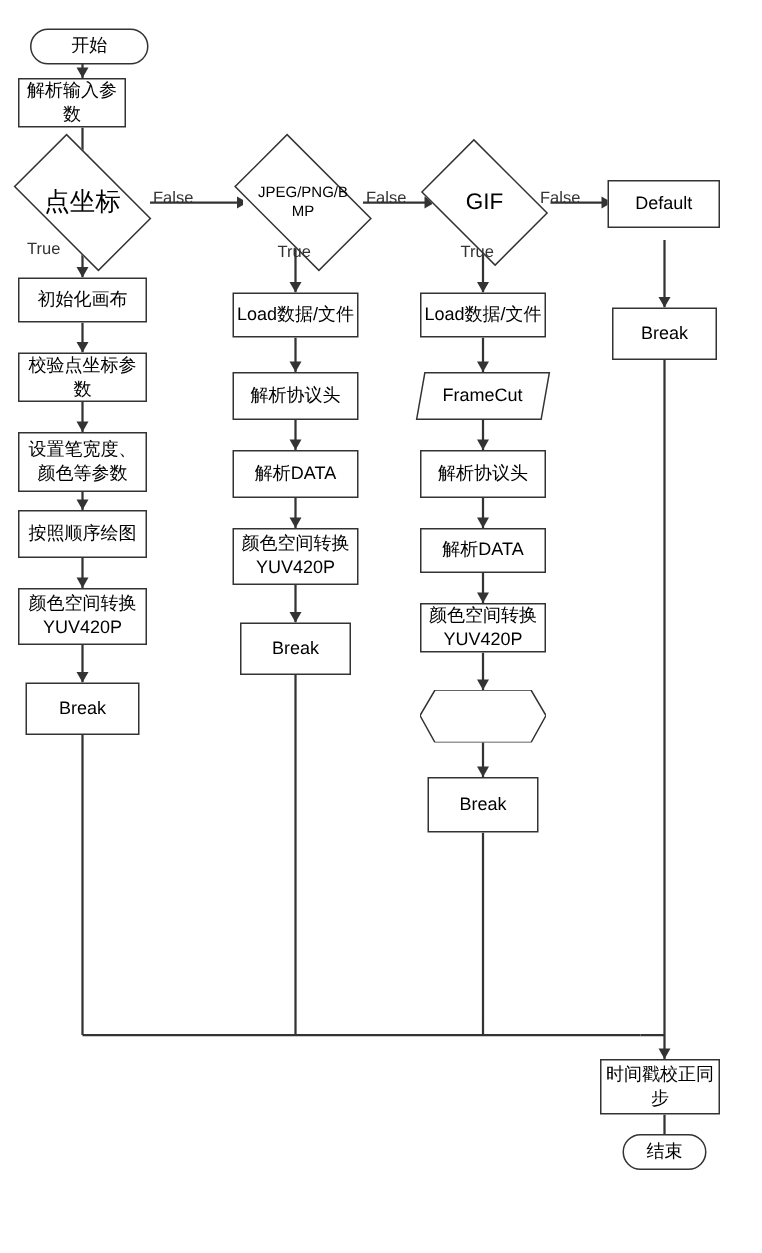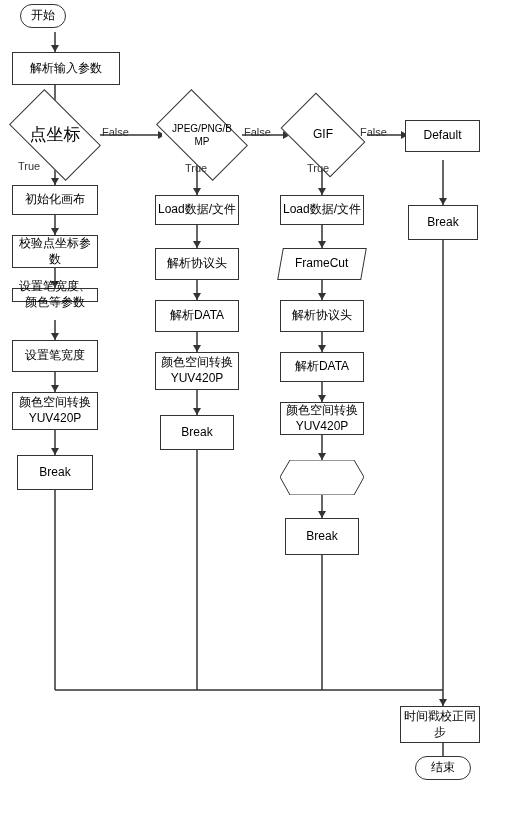--- a/index.html
+++ b/index.html
@@ -154,46 +154,46 @@
     <line x1="443" y1="240" x2="443" y2="690" stroke="#333" stroke-width="1.5"></line>
     <line x1="427" y1="690" x2="443" y2="690" stroke="#333" stroke-width="1.5"></line>
 
     <line x1="443" y1="690" x2="443" y2="706" stroke="#333" stroke-width="1.5"></line>
     <polygon points="443,706 439,699 447,699" fill="#333"></polygon>
 
     <line x1="443" y1="743" x2="443" y2="768" stroke="#333" stroke-width="1.5"></line>
     <polygon points="443,768 439,761 447,761" fill="#333"></polygon>
   </svg>
 
-  <div class="box rounded" style="left:20px; top:4px; width:46px; height:24px; border-radius:12px;">
+  <div class="box rounded" style="left:20px; top:19px; width:79px; height:24px; border-radius:12px;">
     <span>开始</span>
   </div>
 
-  <div class="box" style="left:12px; top:52px; width:108px; height:33px;">
+  <div class="box" style="left:12px; top:52px; width:72px; height:33px;">
     <span>解析输入参数</span>
   </div>
 
   <div class="diamond" style="left:15px; top:110px; width:80px; height:50px;">
     <div class="diamond-inner"></div>
     <span class="diamond-text" style="font-size:17px;">点坐标</span>
   </div>
   <span class="label" style="left:18px; top:160px;">True</span>
   <span class="label" style="left:102px; top:126px;">False</span>
 
   <div class="diamond" style="left:162px; top:110px; width:80px; height:50px;">
     <div class="diamond-inner"></div>
     <span class="diamond-text" style="font-size:10px; white-space:pre-line;">JPEG/PNG/B
 MP</span>
   </div>
   <span class="label" style="left:185px; top:162px;">True</span>
   <span class="label" style="left:244px; top:126px;">False</span>
 
   <div class="diamond" style="left:288px; top:110px; width:70px; height:50px;">
     <div class="diamond-inner"></div>
-    <span class="diamond-text" style="font-size:12px;">GIF</span>
+    <span class="diamond-text" style="font-size:15px;">GIF</span>
   </div>
   <span class="label" style="left:307px; top:162px;">True</span>
   <span class="label" style="left:360px; top:126px;">False</span>
 
   <div class="box" style="left:405px; top:120px; width:75px; height:32px;">
     <span>Default</span>
   </div>
 
   <div class="box" style="left:408px; top:205px; width:70px; height:35px;">
     <span>Break</span>
@@ -201,27 +201,27 @@
 
   <div class="box" style="left:12px; top:185px; width:86px; height:30px;">
     <span>初始化画布</span>
   </div>
 
   <div class="box" style="left:12px; top:235px; width:86px; height:33px;">
     <span style="white-space:pre-line;">校验点坐标参
 数</span>
   </div>
 
-  <div class="box" style="left:12px; top:288px; width:86px; height:14px;">
+  <div class="box" style="left:12px; top:288px; width:86px; height:40px;">
     <span style="white-space:pre-line;">设置笔宽度、
 颜色等参数</span>
   </div>
 
   <div class="box" style="left:12px; top:340px; width:86px; height:32px;">
-    <span>设置笔宽度</span>
+    <span>按照顺序绘图</span>
   </div>
 
   <div class="box" style="left:12px; top:392px; width:86px; height:38px;">
     <span style="white-space:pre-line;">颜色空间转换
 YUV420P</span>
   </div>
 
   <div class="box" style="left:17px; top:455px; width:76px; height:35px;">
     <span>Break</span>
   </div>

